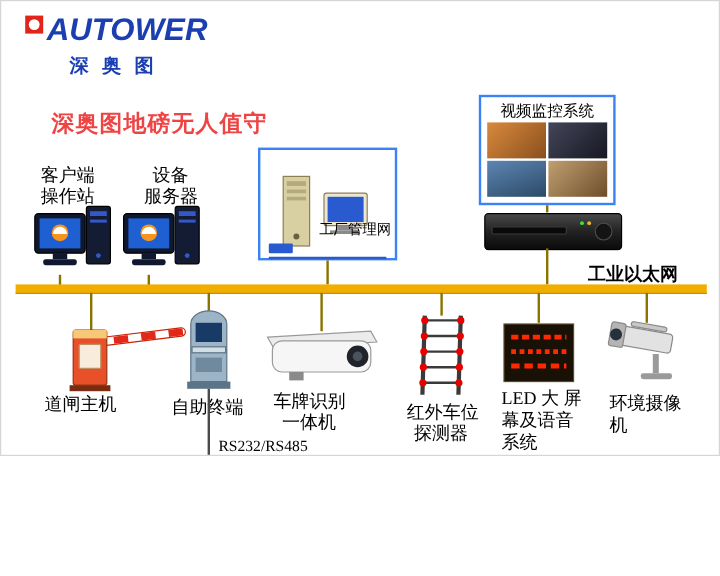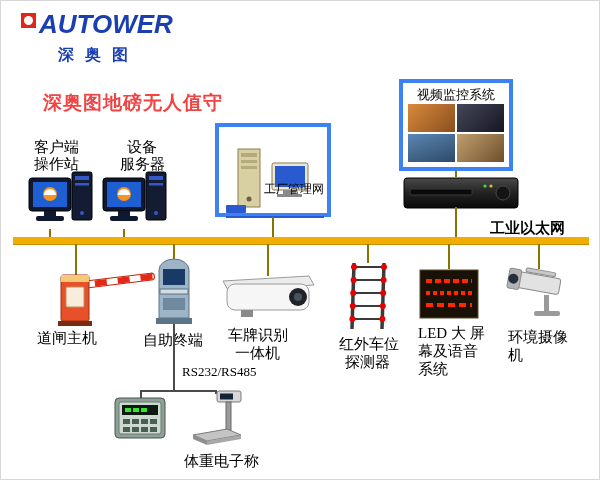--- a/index.html
+++ b/index.html
@@ -1,30 +1,30 @@
 <!DOCTYPE html>
 <html><head>
 <meta charset="utf-8">
 <style>
   html,body{margin:0;padding:0;background:#fff;}
   body{font-family:"Liberation Sans",sans-serif;}
-  .stage{position:relative;width:600px;height:480px;background:#fff;border:1px solid #d6d6d6;box-sizing:border-box;overflow:hidden;}
+  .stage{position:relative;width:600px;height:380px;background:#fff;border:1px solid #d6d6d6;box-sizing:border-box;overflow:hidden;}
   svg{display:block;}
   .abs{position:absolute;}
   .label{position:absolute;font:15px/1.2 "Liberation Serif",serif;color:#000;white-space:nowrap;}
   .wire{position:absolute;width:2px;background:#8a7400;}
   .wire-gray{position:absolute;width:2px;background:#4a4a4a;}
   .wire-h{position:absolute;height:2px;background:#4a4a4a;}
   .logo-mark{position:absolute;left:20px;top:12px;width:15px;height:15px;background:#e1251b;}
   .logo-mark::after{content:"";position:absolute;left:3px;top:3px;width:9px;height:9px;background:#fff;border-radius:50%;}
   .logo-brand{position:absolute;left:38px;top:8px;font:italic 700 26px "Liberation Sans",sans-serif;color:#1b3fb0;white-space:nowrap;}
   .logo-sub{position:absolute;left:57px;top:44px;font:700 16px "Liberation Sans",sans-serif;color:#1b3fb0;letter-spacing:11px;white-space:nowrap;}
   .hdr-title{position:absolute;left:42px;top:89px;font:700 19px "Liberation Sans",sans-serif;color:#ef4444;letter-spacing:1px;white-space:nowrap;}
   .hdr-phone{position:absolute;left:50px;top:112px;font:700 20px "Liberation Serif",serif;color:#e00000;letter-spacing:1px;white-space:nowrap;}
-  .box{position:absolute;background:#fff;border:4px solid #3b82f6;box-sizing:border-box;}
+  .box{position:absolute;background:#fff;border:2px solid #3b82f6;box-sizing:border-box;}
   .box-title{display:block;text-align:center;font:13px "Liberation Serif",serif;color:#000;margin-top:3px;white-space:nowrap;}
   .collage{position:absolute;left:5px;top:21px;right:5px;bottom:5px;display:grid;grid-template-columns:1fr 1fr;grid-template-rows:1fr 1fr;gap:2px;}
   .tile1{background:linear-gradient(135deg,#d98a3c,#8a4f1e);}
   .tile2{background:linear-gradient(135deg,#44465a,#171722);}
   .tile3{background:linear-gradient(160deg,#5d86b4,#2c4a66);}
   .tile4{background:linear-gradient(135deg,#c0a070,#6e4e2a);}
   .bus{position:absolute;left:12px;top:236px;width:576px;height:7px;background:#f2ae00;border-bottom:1px solid #c98f00;}
   .bus-label{position:absolute;left:489px;top:218px;font:600 15px "Liberation Serif",serif;color:#000;white-space:nowrap;}
   .mis-note{position:absolute;right:3px;bottom:15px;font:12px "Liberation Serif",serif;color:#000;white-space:nowrap;}
   .serial-label{position:absolute;left:181px;top:363px;font:13px "Liberation Serif",serif;color:#000;white-space:nowrap;}

